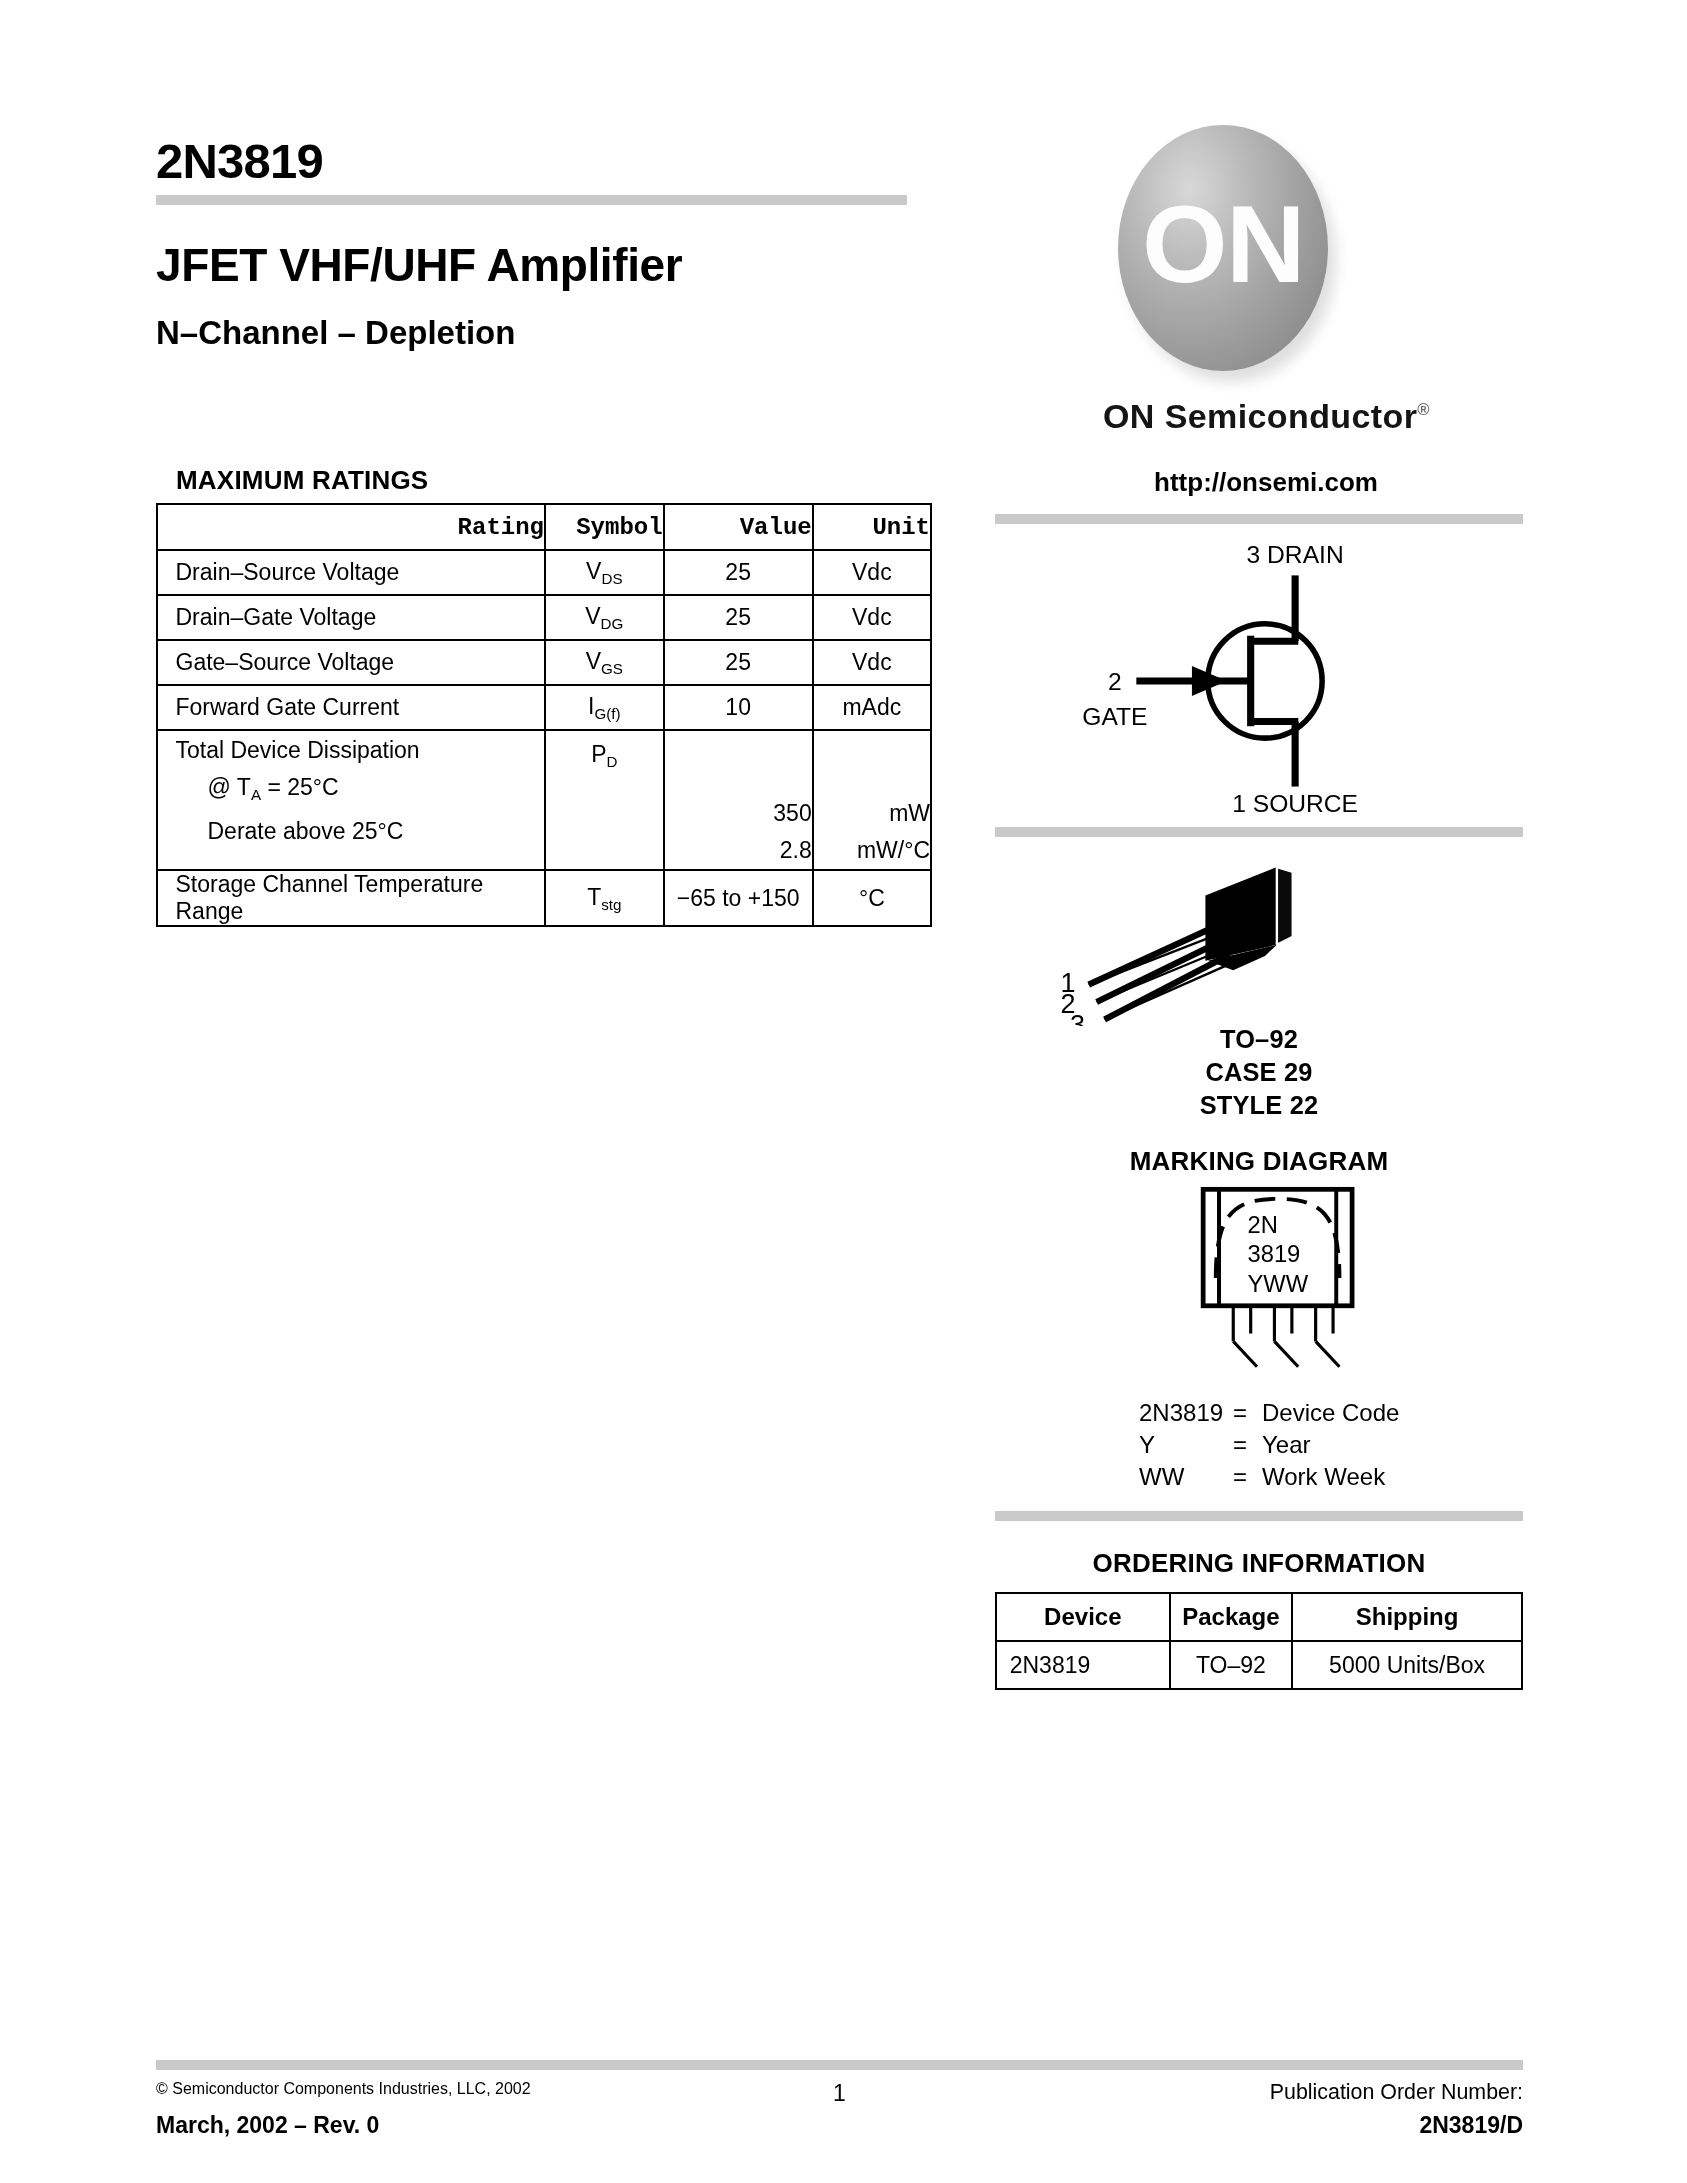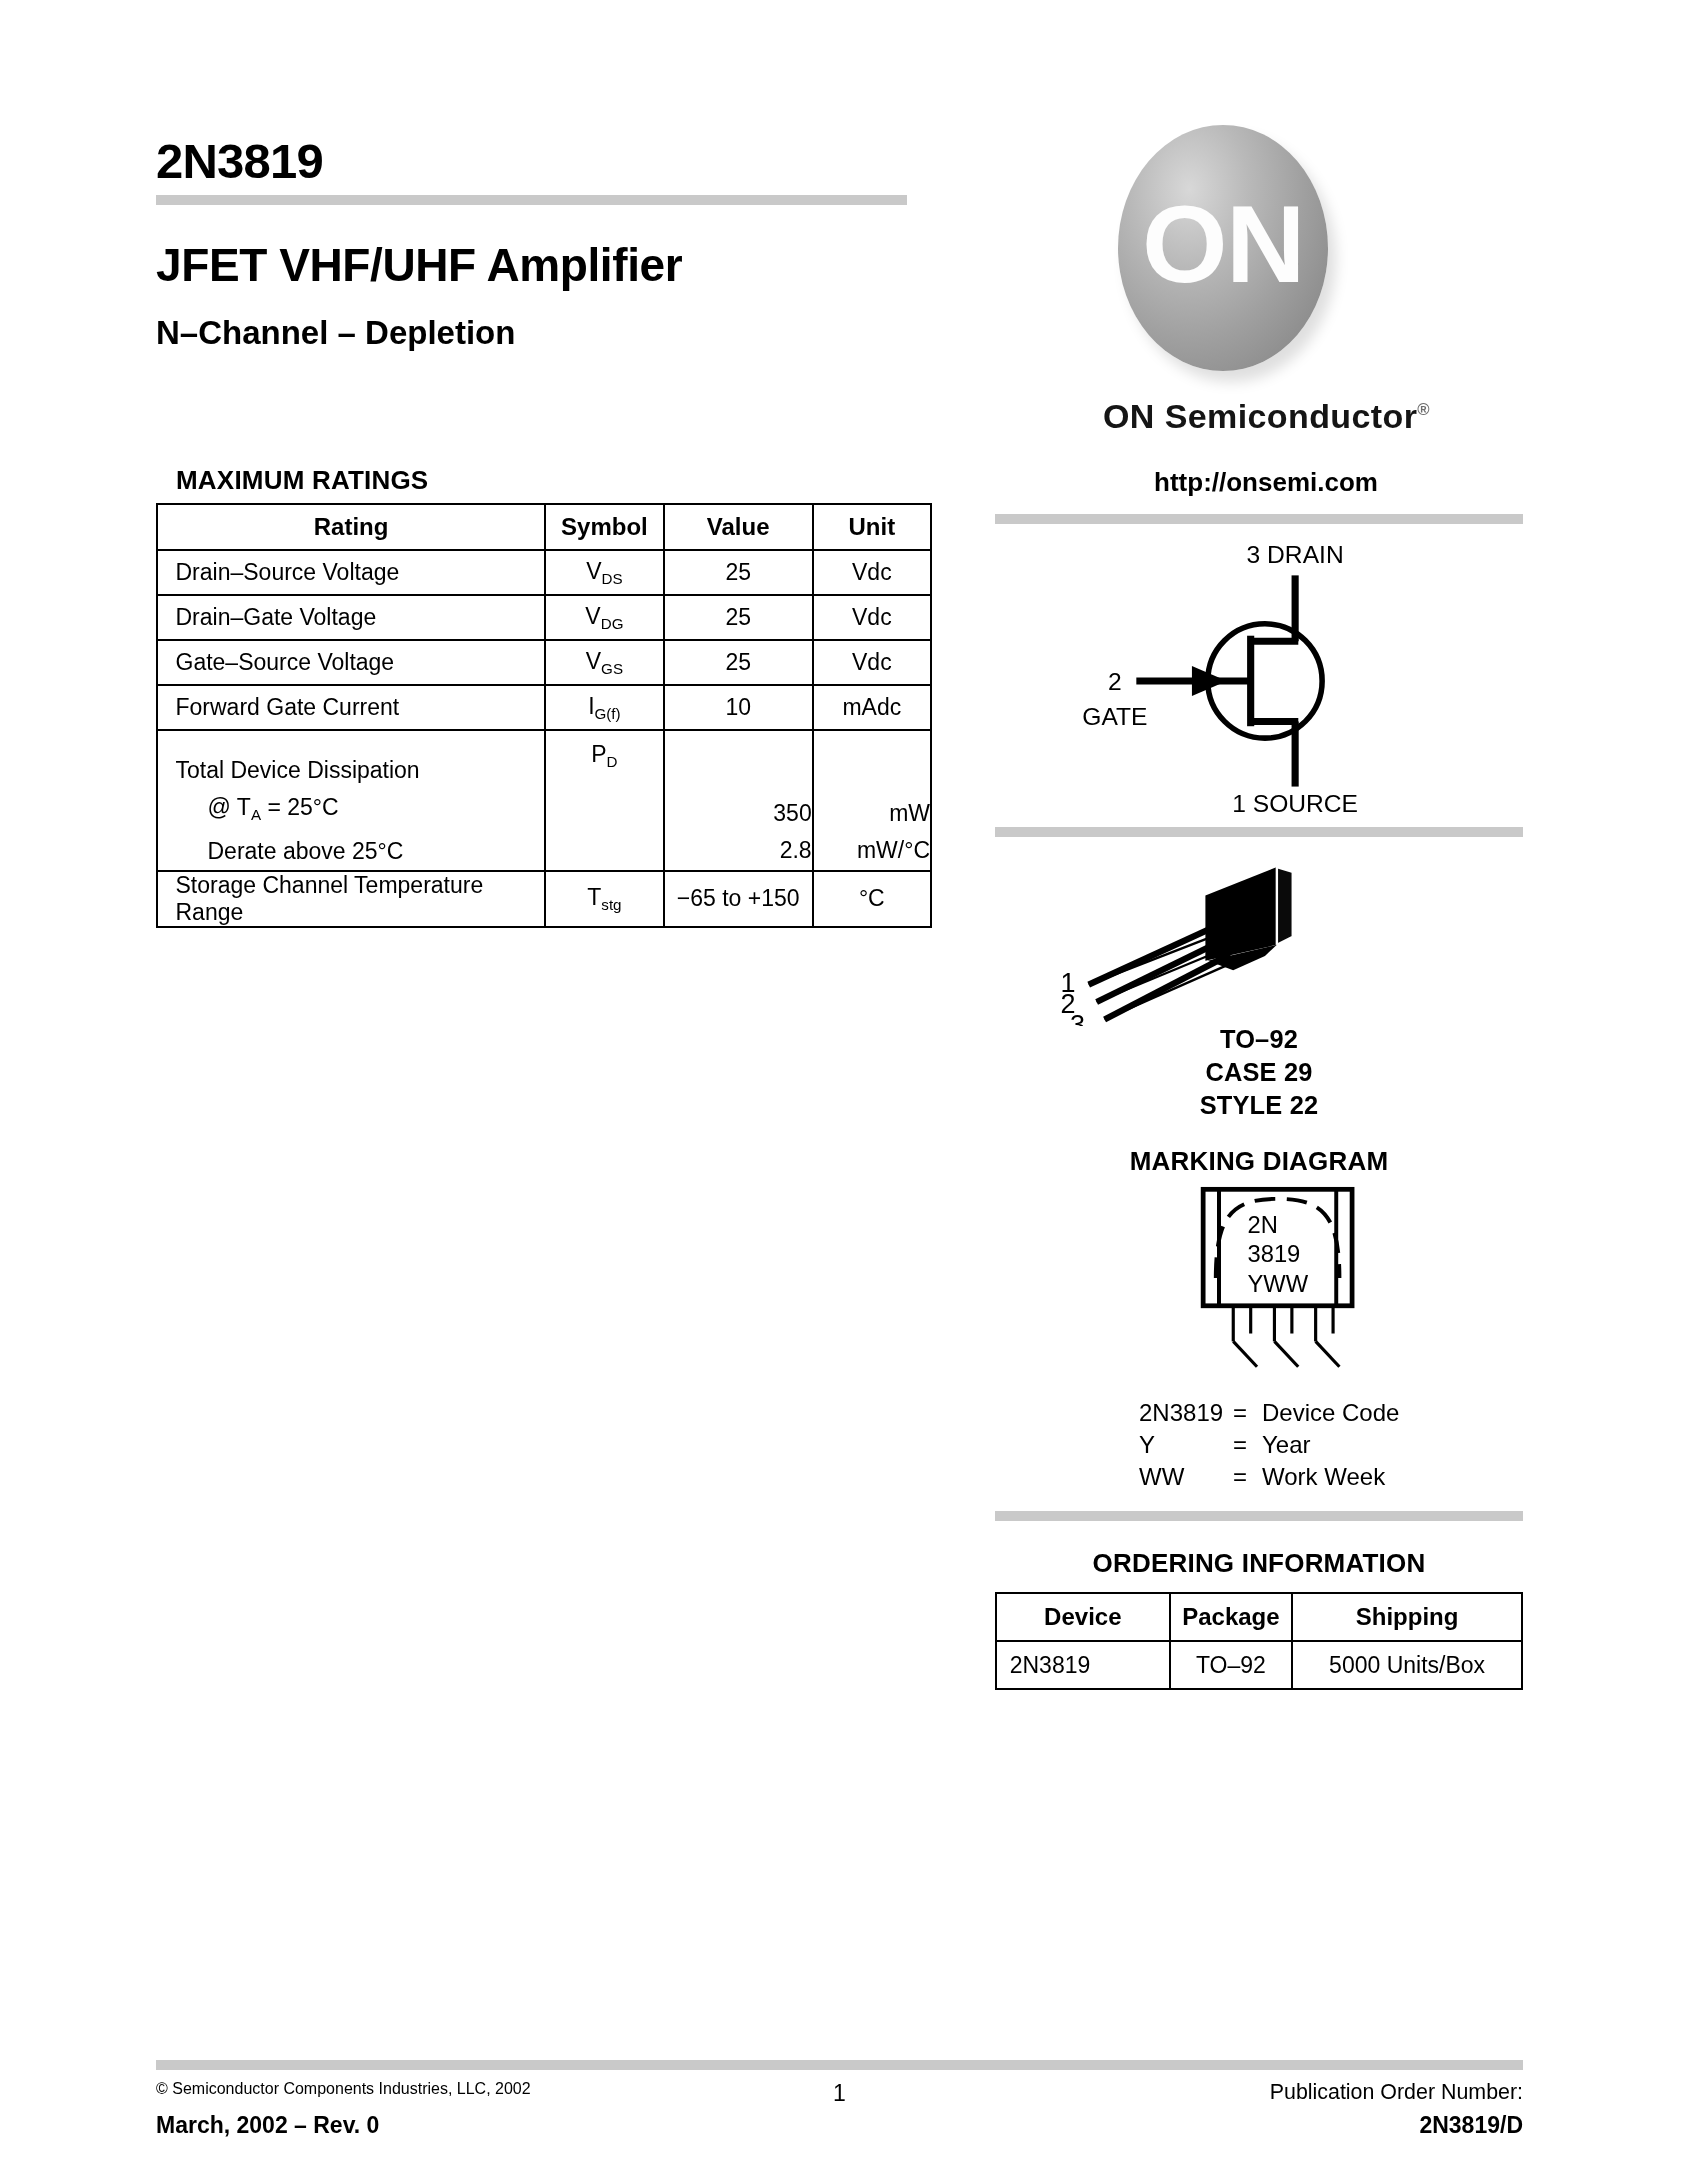--- a/index.html
+++ b/index.html
@@ -122,37 +122,38 @@
     border: 2.4px solid #000000;
     padding: 0;
   }
   #ratings-table {
     left: 156px;
     top: 503px;
     width: 776px;
   }
   #ratings-table th {
     font-weight: bold;
-    text-align: center;
+    text-align: right;
     height: 44px;
     font-size: 24px;
+    font-family: Liberation Mono, monospace;
   }
   #ratings-table td { height: 43px; }
   #ratings-table td.rating-cell {
     text-align: left;
     padding-left: 17.5px;
   }
   #ratings-table td.ctr { text-align: center; }
   .col-rating { width: 389px; }
   .col-symbol { width: 117px; }
   .col-value  { width: 148px; }
   .col-unit   { width: 117px; }
   .tall-cell { height: 119px !important; vertical-align: top; }
   .tall-cell .l1 { padding-top: 9.5px; }
-  .pd-lines { line-height: 37px; padding-top: 21px; }
+  .pd-lines { line-height: 37px; padding-top: 1px; }
   .pd-indent { padding-left: 32px; }
   .val-stack {
     padding-top: 64px;
     line-height: 37px;
     text-align: right;
   }
 
   
   #jfet-wrap { left: 995px; top: 534px; width: 528px; height: 286px; }
 

